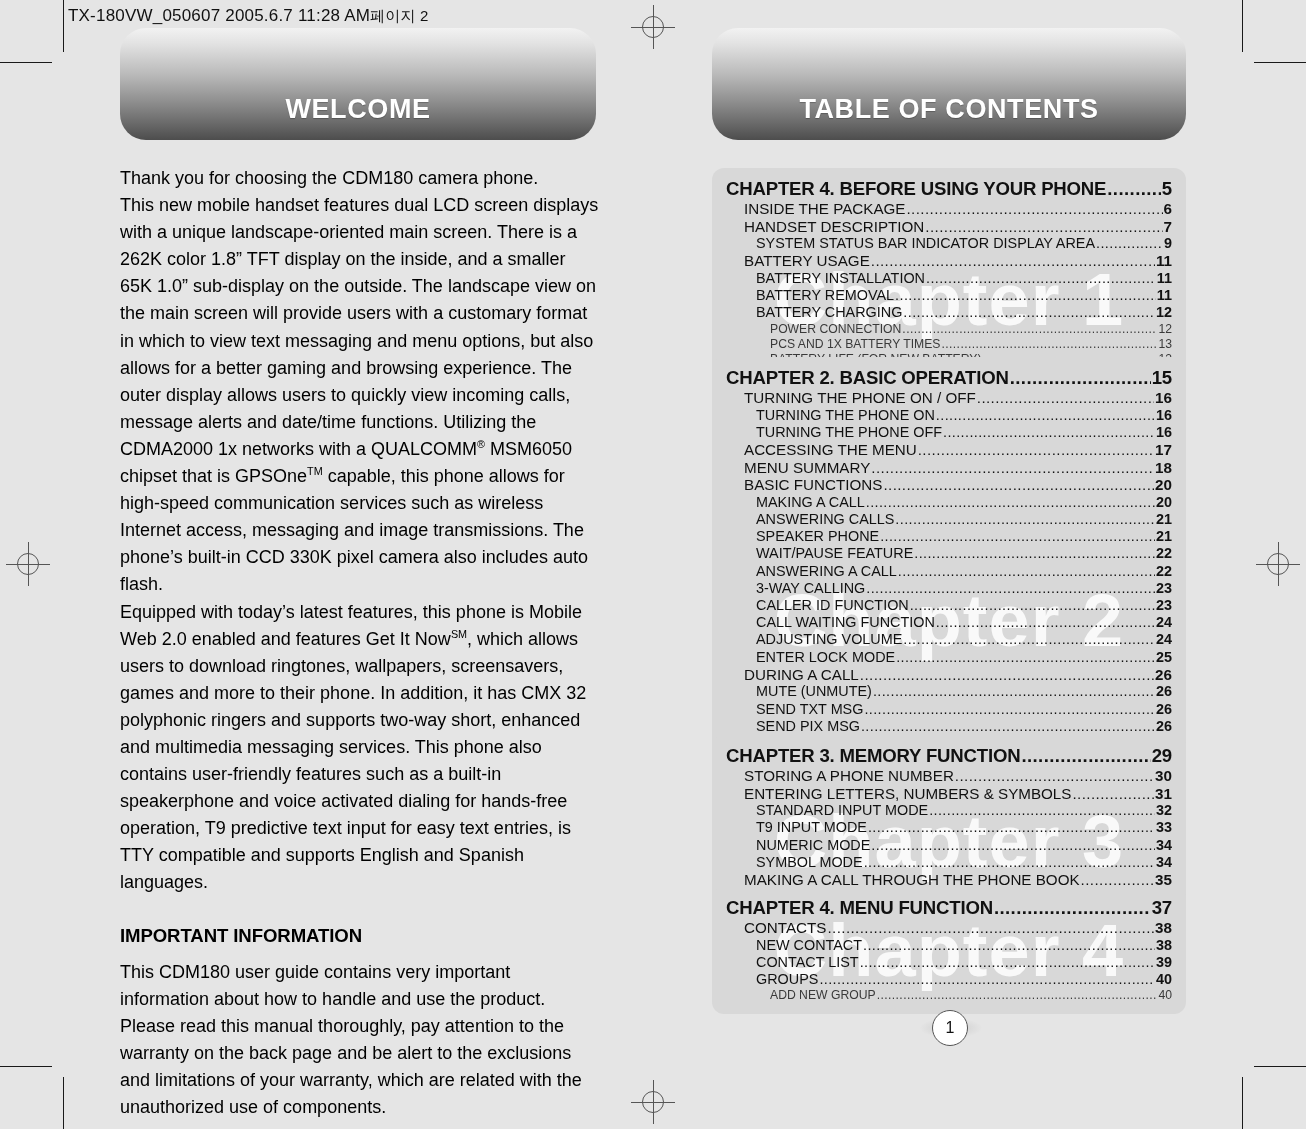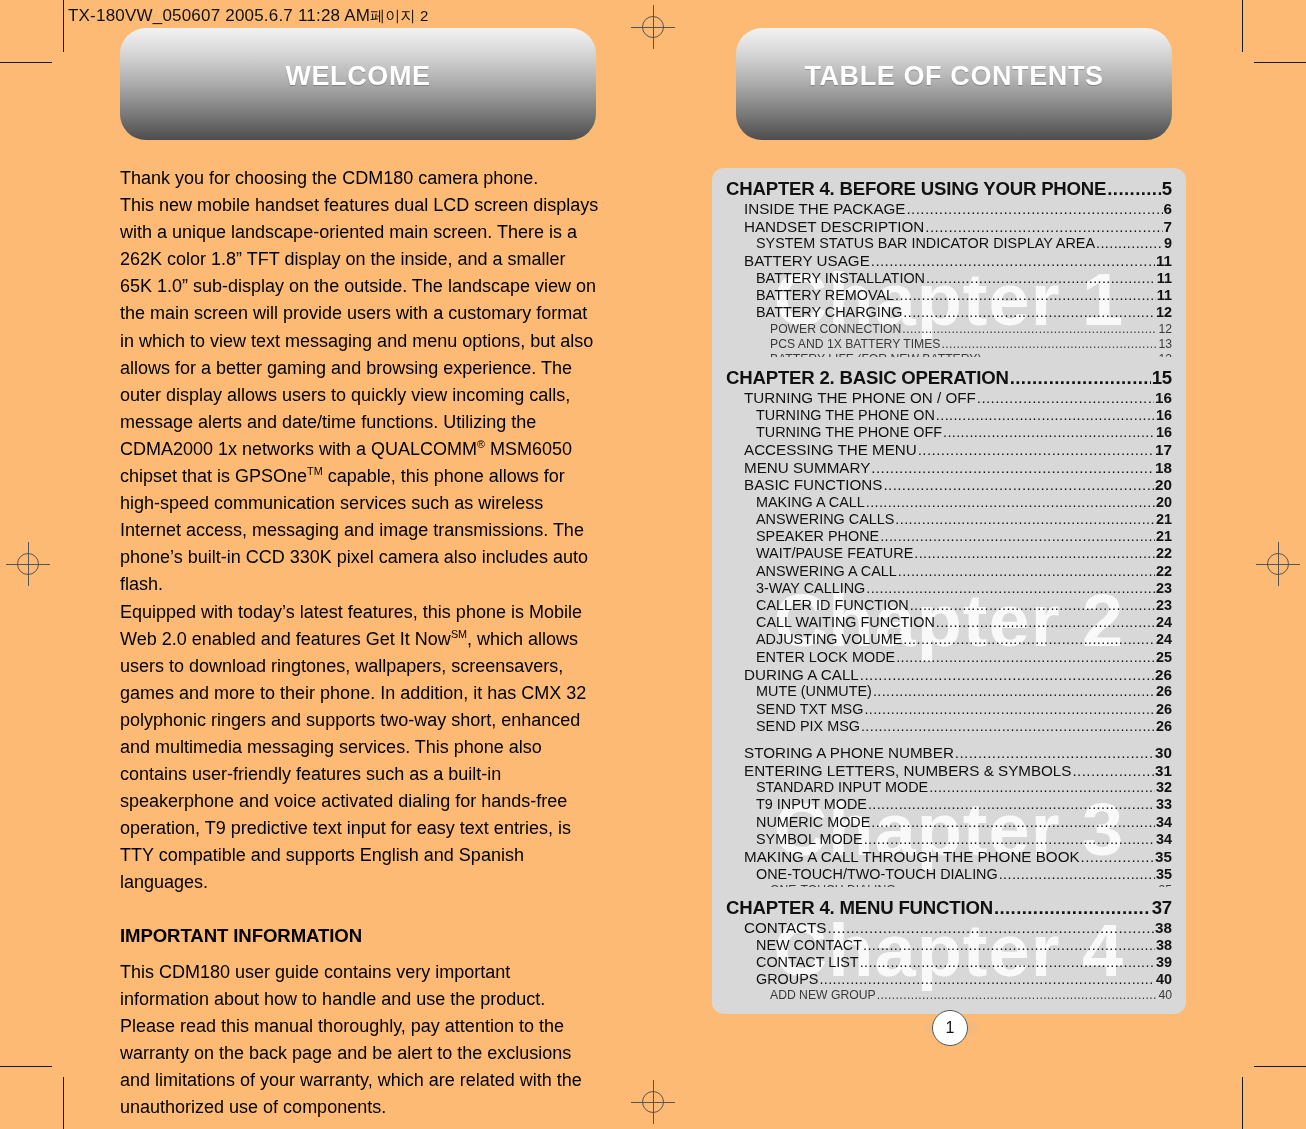--- a/index.html
+++ b/index.html
@@ -2,21 +2,21 @@
 <html><head>
 <meta charset="utf-8">
 <style>
   * { box-sizing: border-box; margin: 0; padding: 0; }
   html, body {
     width: 1306px; height: 1129px;
     background: #ffffff;
     font-family: "Liberation Sans", sans-serif;
     overflow: hidden;
   }
-  #page { position: relative; width: 1306px; height: 1129px; background: #fdba74; }
+  #page { position: relative; width: 1306px; height: 1129px; background: #e5e5e5; }
 
   
   .crop-v { position: absolute; width: 1px; background: #1a1a1a; }
   .crop-h { position: absolute; height: 1px; background: #1a1a1a; }
   .regmark { position: absolute; width: 44px; height: 44px; }
   .regmark .rc {
     position: absolute; left: 11px; top: 11px;
     width: 22px; height: 22px; border: 1px solid #555; border-radius: 50%;
   }
   .regmark .rv { position: absolute; left: 21.5px; top: 0; width: 1px; height: 44px; background: #555; }
@@ -29,29 +29,29 @@
     letter-spacing: 0.2px;
     font-family: "Liberation Sans", sans-serif;
   }
   .filehdr .kr { font-size: 15px; }
 
   
   .banner {
     position: absolute; height: 112px;
     border-radius: 26px;
     background: linear-gradient(to bottom, #f2f2f2 0%, #e2e2e2 14%, #b9b9b9 42%, #8e8e8e 66%, #6a6a6a 85%, #4d4d4d 100%);
-    display: flex; align-items: center; justify-content: center;
+    display: flex; align-items: flex-end; justify-content: center;
   }
   .banner span {
     color: #ffffff; font-weight: bold; font-size: 27px;
     letter-spacing: 0.6px; padding-bottom: 15px;
     text-shadow: 0 1px 1px rgba(0,0,0,.25);
   }
   #banner-left  { left: 120px; top: 28px; width: 476px; }
-  #banner-right { left: 736px; top: 28px; width: 436px; }
+  #banner-right { left: 712px; top: 28px; width: 474px; }
 
   
   .bodycol { position: absolute; left: 120px; top: 165px; width: 482px; }
   .bodycol p {
     font-size: 18px; line-height: 27.1px; color: #000;
     text-align: left; margin: 0;
   }
   .sect-title {
     font-size: 18.6px; font-weight: bold; color: #000;
     letter-spacing: -0.1px; margin-top: 28px; margin-bottom: 12px;
@@ -382,20 +382,25 @@
         <span class="pg">28</span>
       </div>
       <div class="toc-row lv2">
         <span class="lbl">911 USING ANY AVAILABLE SYSTEM</span>
         <span class="dots"></span>
         <span class="pg">28</span>
       </div>
     </div>
   <div class="tocbox" id="toc2" style="top:735px;">
       <div class="wm">Chapter 3</div>
+      <div class="toc-row lv0">
+        <span class="lbl">CHAPTER 3. MEMORY FUNCTION</span>
+        <span class="dots"></span>
+        <span class="pg">29</span>
+      </div>
       <div class="toc-row lv1">
         <span class="lbl">STORING A PHONE NUMBER</span>
         <span class="dots"></span>
         <span class="pg">30</span>
       </div>
       <div class="toc-row lv1">
         <span class="lbl">ENTERING LETTERS, NUMBERS &amp; SYMBOLS</span>
         <span class="dots"></span>
         <span class="pg">31</span>
       </div>

